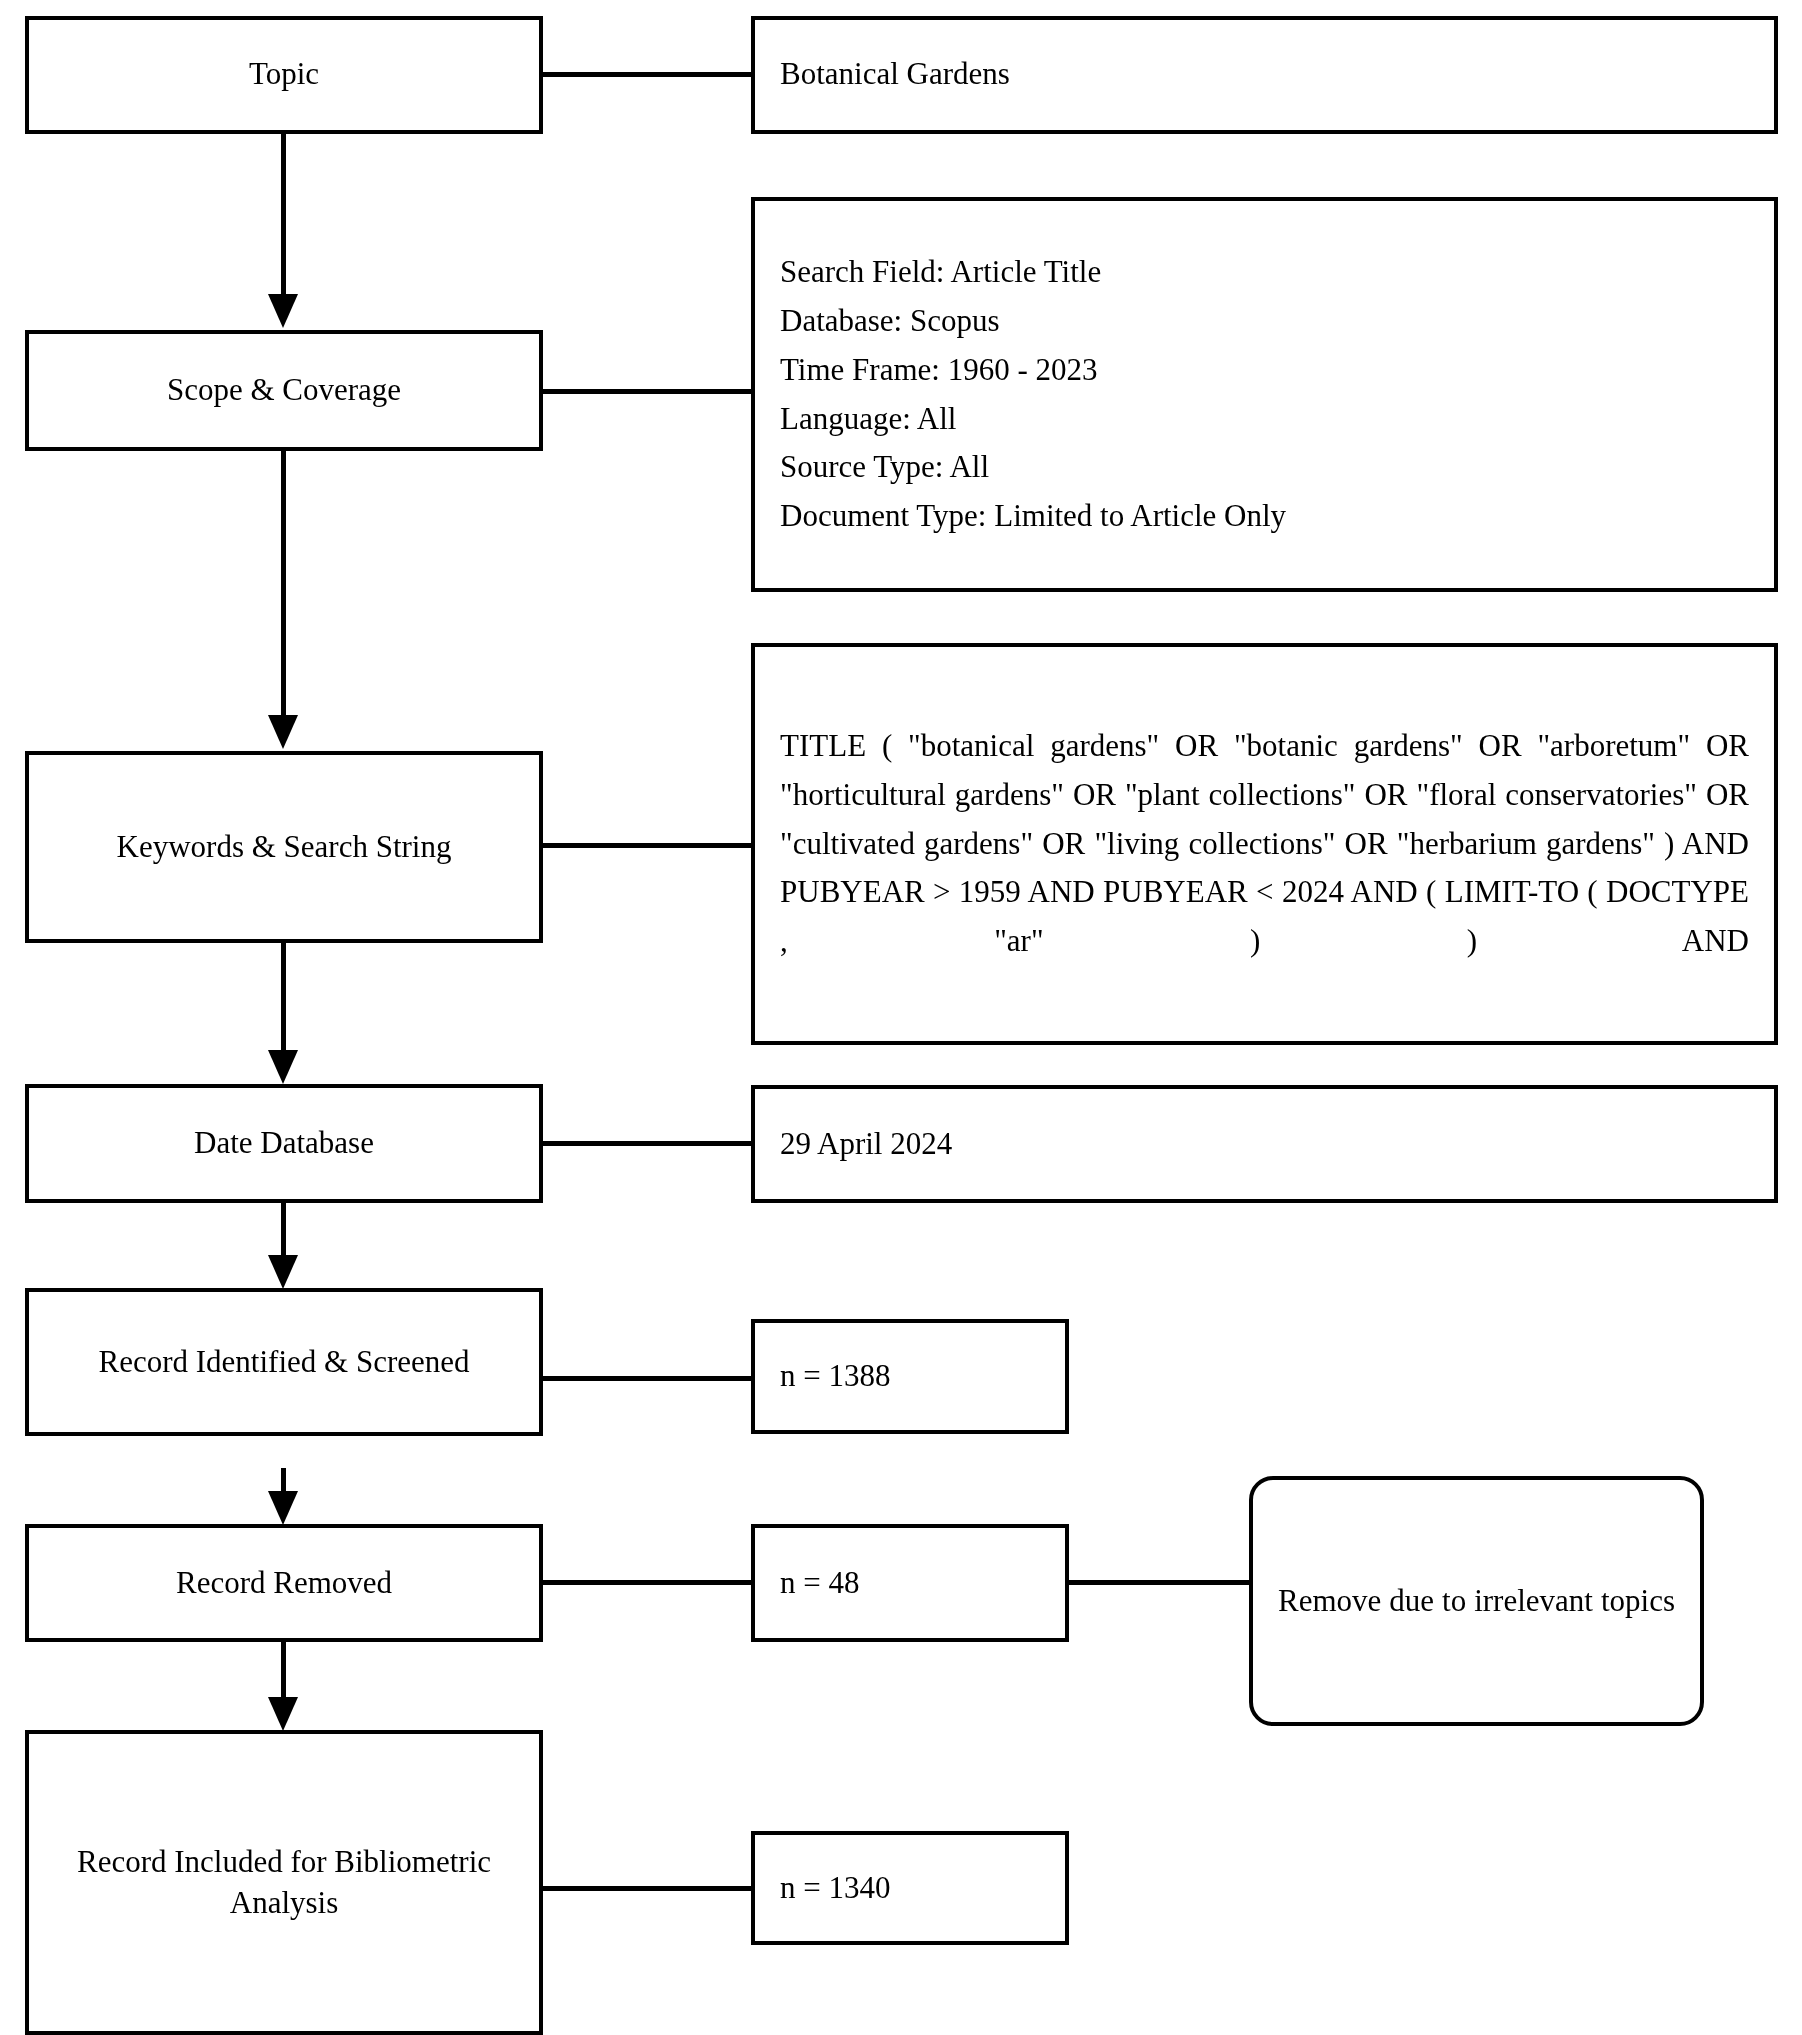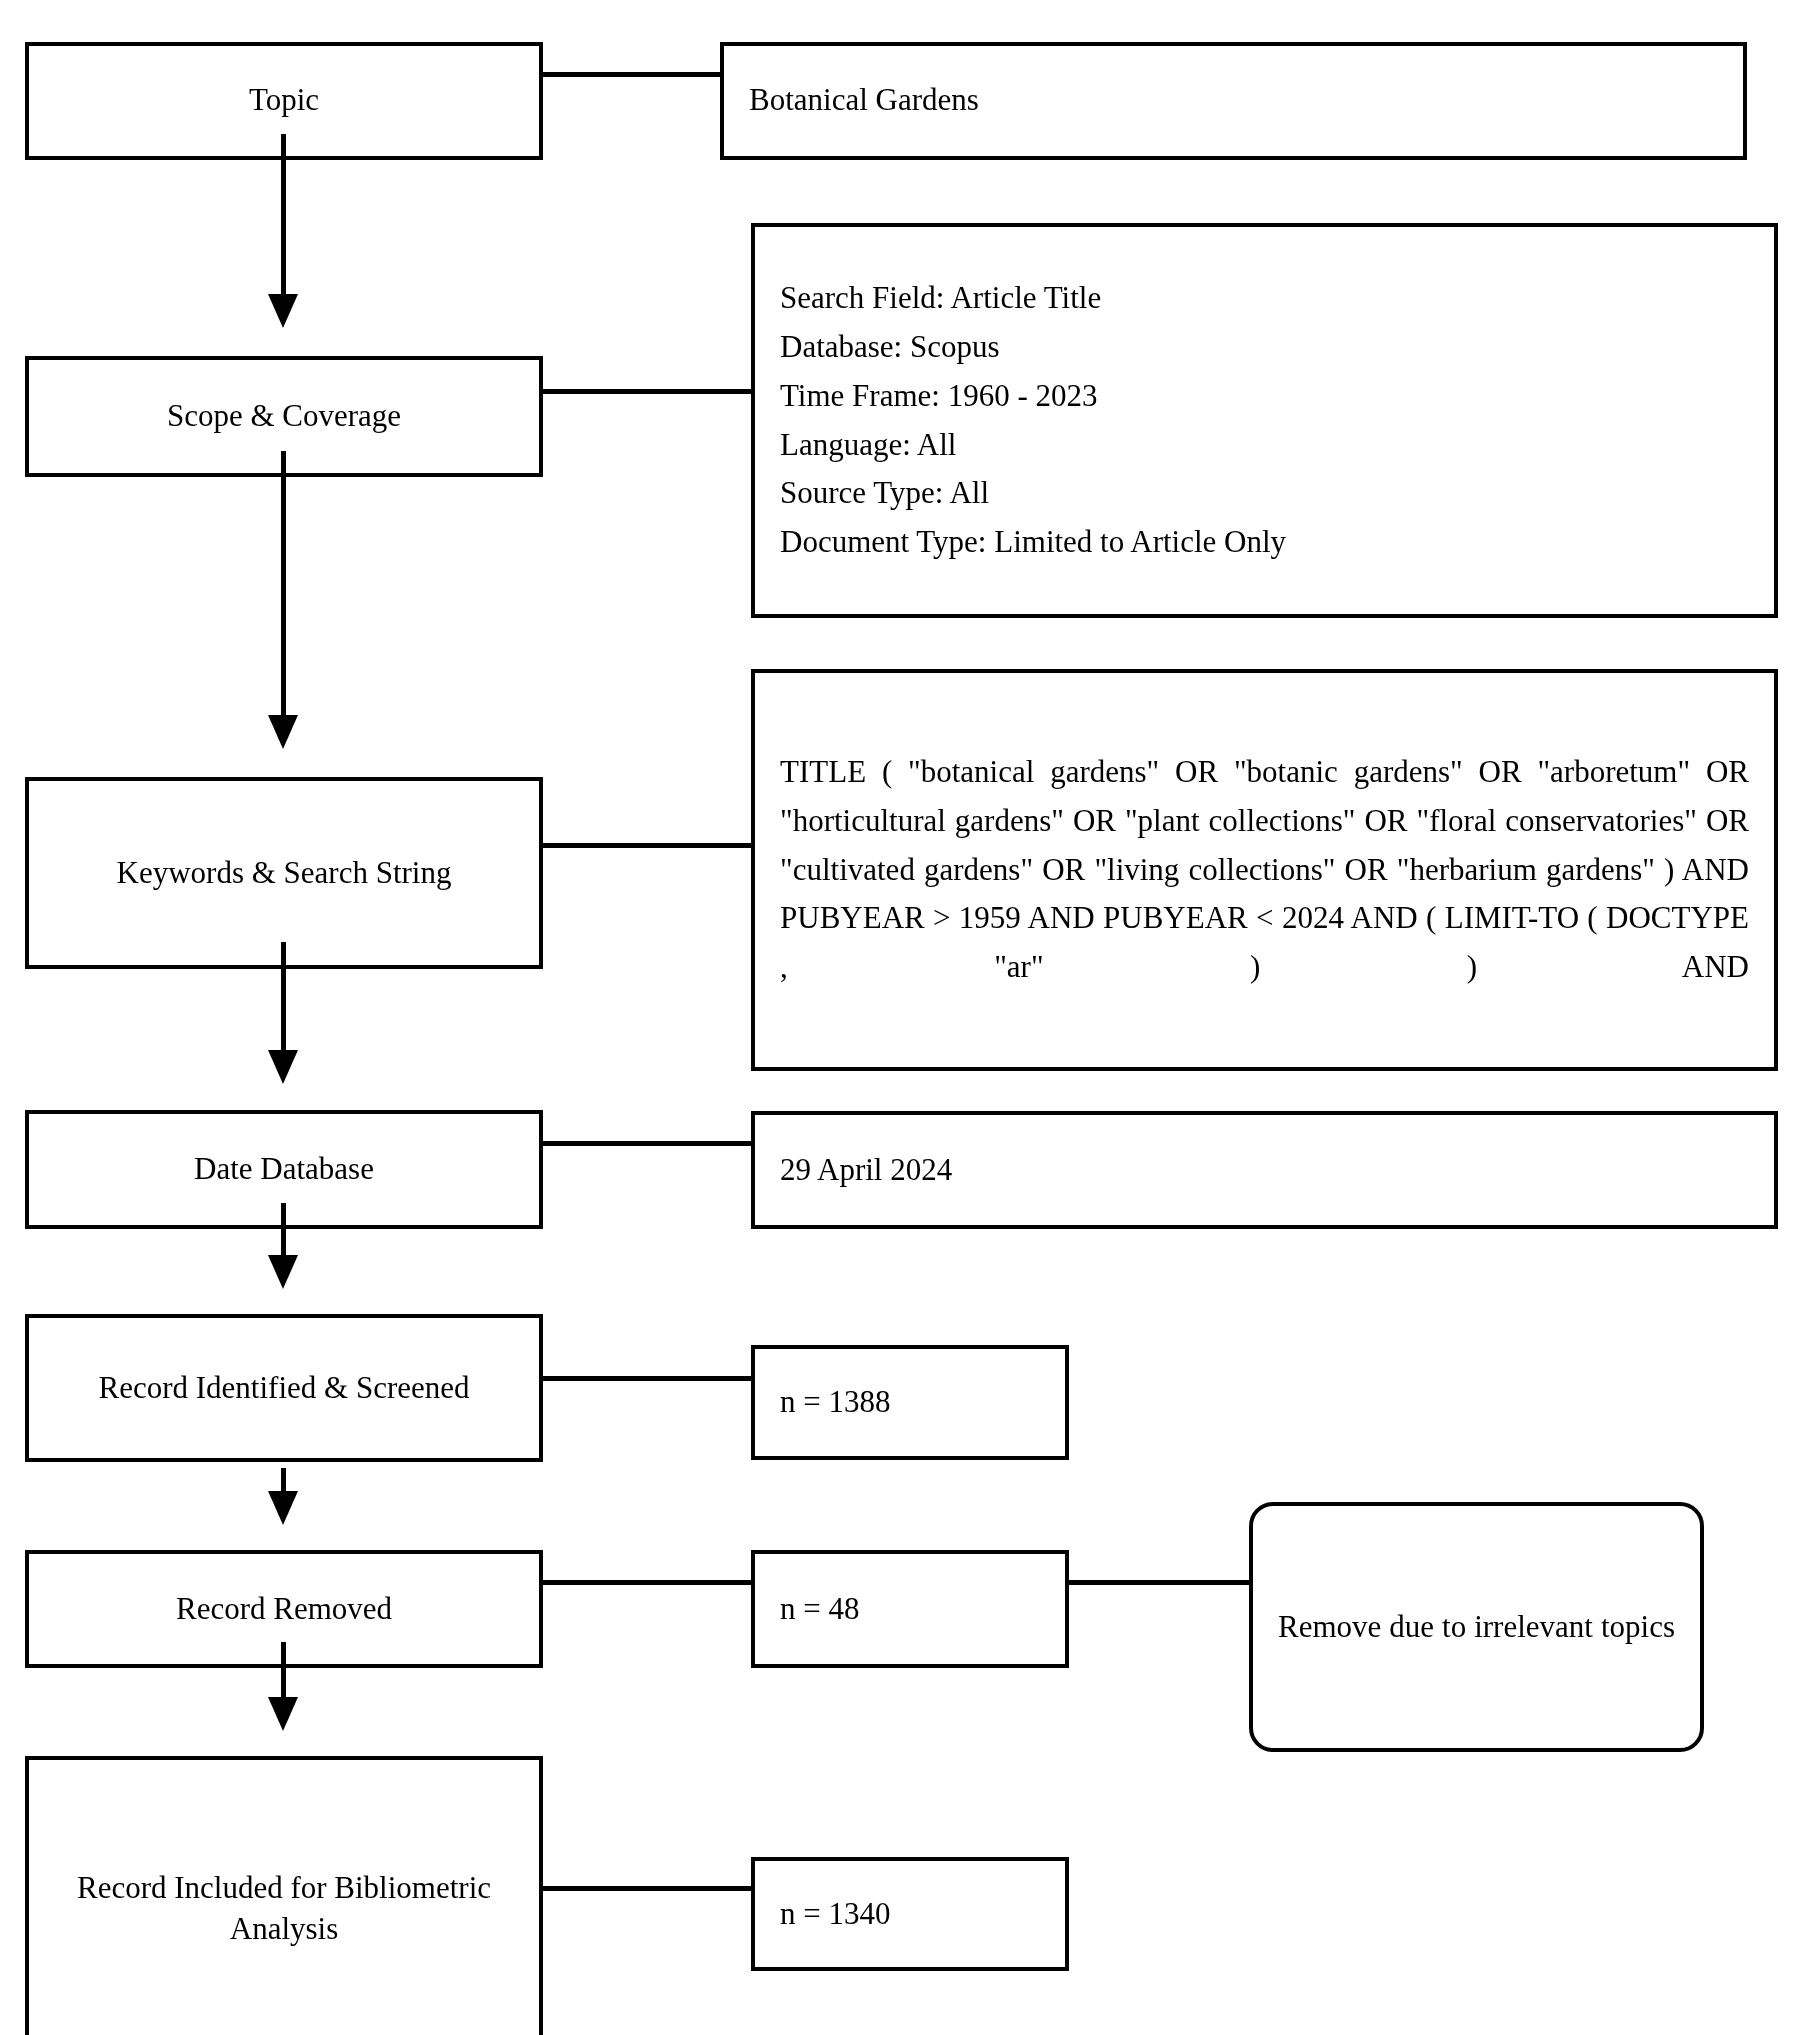--- a/index.html
+++ b/index.html
@@ -19,21 +19,20 @@
     overflow: hidden;
   }
   .box {
     position: absolute;
     box-sizing: border-box;
     border: 4.5px solid #000000;
     background: #ffffff;
     display: flex;
     align-items: center;
     justify-content: center;
-    margin-top: 26px;
   }
   .box.rounded {
     border-radius: 24px;
   }
   .box .txt {
     display: block;
     width: 100%;
     text-align: center;
     line-height: 1.32;
     font-size: 31px;
@@ -82,21 +81,21 @@
 <body>
 
 <div id="canvas">
 
   <div class="box" style="left:25px; top:15.6px; width:518px; height:118px;">
     <span class="txt">Topic</span>
   </div>
 
   <div class="connector hline" style="left:543px; top:72px; width:208px;"></div>
 
-  <div class="box left-aligned" style="left:720px; top:15.6px; width:1027px; height:118px;">
+  <div class="box left-aligned" style="left:751px; top:15.6px; width:1027px; height:118px;">
     <span class="txt">Botanical Gardens</span>
   </div>
 
   <div class="connector vline" style="left:281px; top:134px; height:162px;"></div>
   <div class="arrow" style="left:268px; top:294px;"></div>
 
   <div class="box" style="left:25px; top:330px; width:518px; height:121px;">
     <span class="txt">Scope &amp; Coverage</span>
   </div>
 

